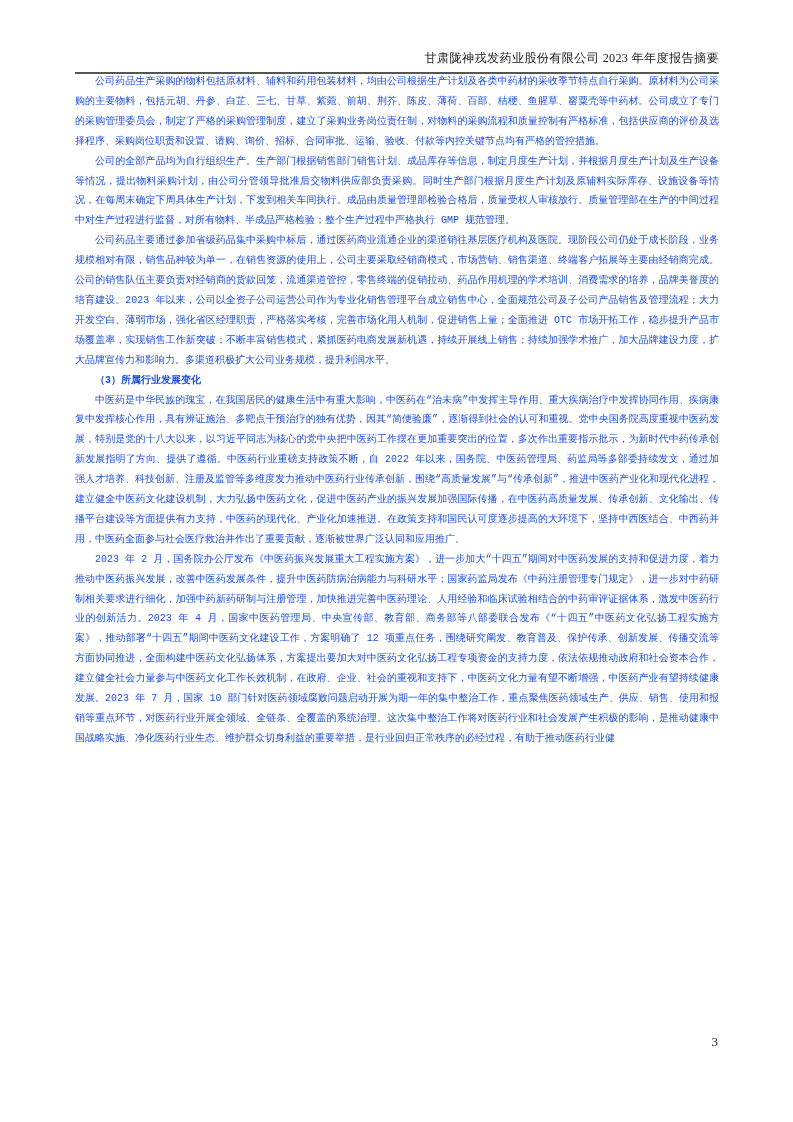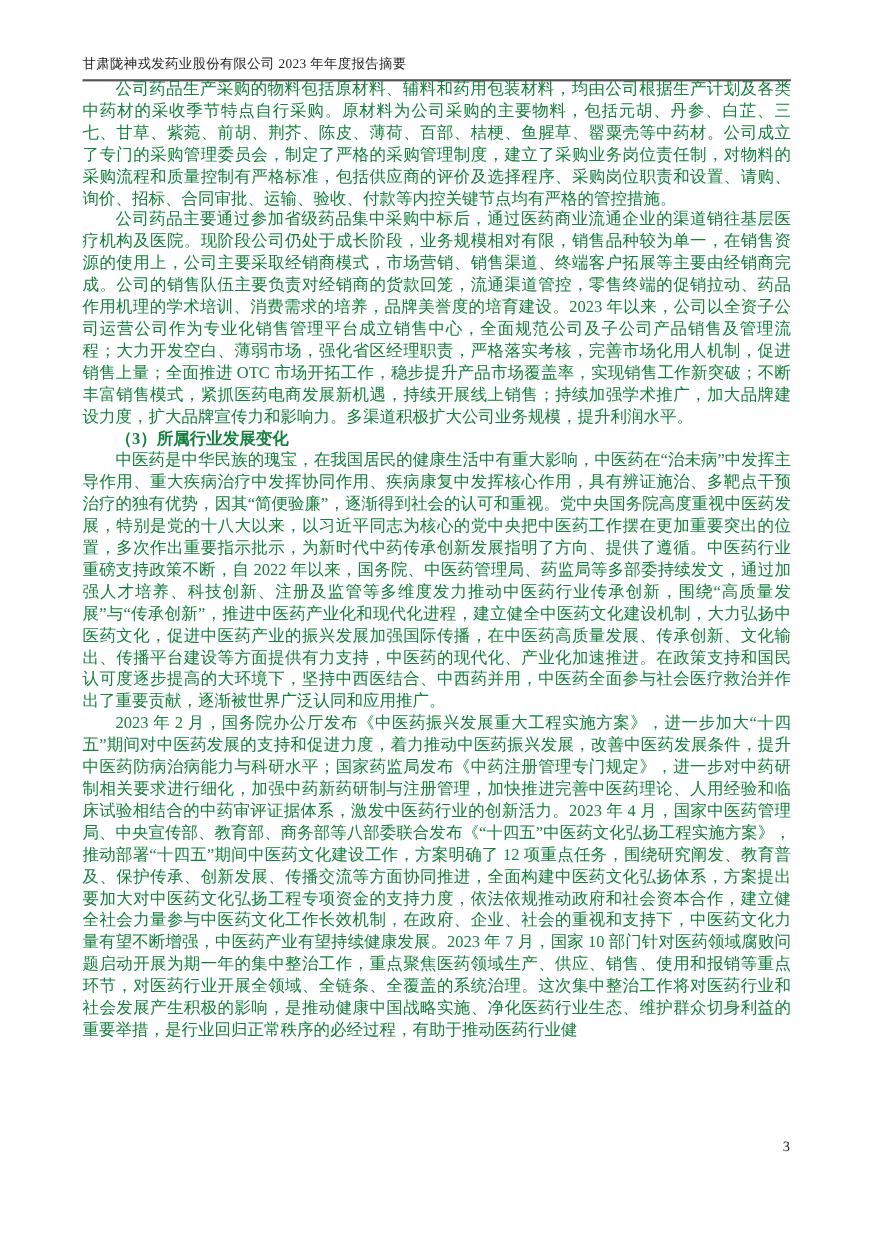--- a/index.html
+++ b/index.html
@@ -14,40 +14,42 @@
     background: #ffffff;
     overflow: hidden;
     font-family: "Liberation Serif", "DejaVu Serif", serif;
     color: #1c1c1c;
   }
   .header {
     position: absolute;
     top: 50px;
     left: 75px;
     width: 644px;
+    text-align: right;
     font-size: 12.2px;
     letter-spacing: 0.3px;
     color: #1c1c1c;
     border-bottom: 2px solid #565656;
     padding-bottom: 5px;
   }
   .content {
     position: absolute;
     top: 72px;
     left: 75px;
     width: 644px;
   }
   .content p {
     margin: 0;
-    font-size: 15px;
+    font-size: 10px;
     line-height: 19.9px;
     text-align: justify;
     text-indent: 2em;
     word-break: break-all;
-    color: #15803d;
+    color: #1d4ed8;
+    font-family: Liberation Mono, monospace;
   }
   .content p.heading {
     font-weight: bold;
   }
   .page-number {
     position: absolute;
     top: 1034px;
     right: 75px;
     font-size: 13px;
     color: #1c1c1c;
@@ -55,20 +57,21 @@
 </style>
 </head>
 <body>
 
 <div class="page">
 
   <div class="header">甘肃陇神戎发药业股份有限公司 2023 年年度报告摘要</div>
 
   <div class="content">
     <p class="body">公司药品生产采购的物料包括原材料、辅料和药用包装材料，均由公司根据生产计划及各类中药材的采收季节特点自行采购。原材料为公司采购的主要物料，包括元胡、丹参、白芷、三七、甘草、紫菀、前胡、荆芥、陈皮、薄荷、百部、桔梗、鱼腥草、罂粟壳等中药材。公司成立了专门的采购管理委员会，制定了严格的采购管理制度，建立了采购业务岗位责任制，对物料的采购流程和质量控制有严格标准，包括供应商的评价及选择程序、采购岗位职责和设置、请购、询价、招标、合同审批、运输、验收、付款等内控关键节点均有严格的管控措施。</p>
+    <p class="body">公司的全部产品均为自行组织生产。生产部门根据销售部门销售计划、成品库存等信息，制定月度生产计划，并根据月度生产计划及生产设备等情况，提出物料采购计划，由公司分管领导批准后交物料供应部负责采购。同时生产部门根据月度生产计划及原辅料实际库存、设施设备等情况，在每周末确定下周具体生产计划，下发到相关车间执行。成品由质量管理部检验合格后，质量受权人审核放行。质量管理部在生产的中间过程中对生产过程进行监督，对所有物料、半成品严格检验；整个生产过程中严格执行 GMP 规范管理。</p>
     <p class="body">公司药品主要通过参加省级药品集中采购中标后，通过医药商业流通企业的渠道销往基层医疗机构及医院。现阶段公司仍处于成长阶段，业务规模相对有限，销售品种较为单一，在销售资源的使用上，公司主要采取经销商模式，市场营销、销售渠道、终端客户拓展等主要由经销商完成。公司的销售队伍主要负责对经销商的货款回笼，流通渠道管控，零售终端的促销拉动、药品作用机理的学术培训、消费需求的培养，品牌美誉度的培育建设。2023 年以来，公司以全资子公司运营公司作为专业化销售管理平台成立销售中心，全面规范公司及子公司产品销售及管理流程；大力开发空白、薄弱市场，强化省区经理职责，严格落实考核，完善市场化用人机制，促进销售上量；全面推进 OTC 市场开拓工作，稳步提升产品市场覆盖率，实现销售工作新突破；不断丰富销售模式，紧抓医药电商发展新机遇，持续开展线上销售；持续加强学术推广，加大品牌建设力度，扩大品牌宣传力和影响力。多渠道积极扩大公司业务规模，提升利润水平。</p>
     <p class="heading">（3）所属行业发展变化</p>
     <p class="body">中医药是中华民族的瑰宝，在我国居民的健康生活中有重大影响，中医药在“治未病”中发挥主导作用、重大疾病治疗中发挥协同作用、疾病康复中发挥核心作用，具有辨证施治、多靶点干预治疗的独有优势，因其“简便验廉”，逐渐得到社会的认可和重视。党中央国务院高度重视中医药发展，特别是党的十八大以来，以习近平同志为核心的党中央把中医药工作摆在更加重要突出的位置，多次作出重要指示批示，为新时代中药传承创新发展指明了方向、提供了遵循。中医药行业重磅支持政策不断，自 2022 年以来，国务院、中医药管理局、药监局等多部委持续发文，通过加强人才培养、科技创新、注册及监管等多维度发力推动中医药行业传承创新，围绕“高质量发展”与“传承创新”，推进中医药产业化和现代化进程，建立健全中医药文化建设机制，大力弘扬中医药文化，促进中医药产业的振兴发展加强国际传播，在中医药高质量发展、传承创新、文化输出、传播平台建设等方面提供有力支持，中医药的现代化、产业化加速推进。在政策支持和国民认可度逐步提高的大环境下，坚持中西医结合、中西药并用，中医药全面参与社会医疗救治并作出了重要贡献，逐渐被世界广泛认同和应用推广。</p>
     <p class="body">2023 年 2 月，国务院办公厅发布《中医药振兴发展重大工程实施方案》，进一步加大“十四五”期间对中医药发展的支持和促进力度，着力推动中医药振兴发展，改善中医药发展条件，提升中医药防病治病能力与科研水平；国家药监局发布《中药注册管理专门规定》，进一步对中药研制相关要求进行细化，加强中药新药研制与注册管理，加快推进完善中医药理论、人用经验和临床试验相结合的中药审评证据体系，激发中医药行业的创新活力。2023 年 4 月，国家中医药管理局、中央宣传部、教育部、商务部等八部委联合发布《“十四五”中医药文化弘扬工程实施方案》，推动部署“十四五”期间中医药文化建设工作，方案明确了 12 项重点任务，围绕研究阐发、教育普及、保护传承、创新发展、传播交流等方面协同推进，全面构建中医药文化弘扬体系，方案提出要加大对中医药文化弘扬工程专项资金的支持力度，依法依规推动政府和社会资本合作，建立健全社会力量参与中医药文化工作长效机制，在政府、企业、社会的重视和支持下，中医药文化力量有望不断增强，中医药产业有望持续健康发展。2023 年 7 月，国家 10 部门针对医药领域腐败问题启动开展为期一年的集中整治工作，重点聚焦医药领域生产、供应、销售、使用和报销等重点环节，对医药行业开展全领域、全链条、全覆盖的系统治理。这次集中整治工作将对医药行业和社会发展产生积极的影响，是推动健康中国战略实施、净化医药行业生态、维护群众切身利益的重要举措，是行业回归正常秩序的必经过程，有助于推动医药行业健</p>
   </div>
 
   <div class="page-number">3</div>
 
 </div>
 

